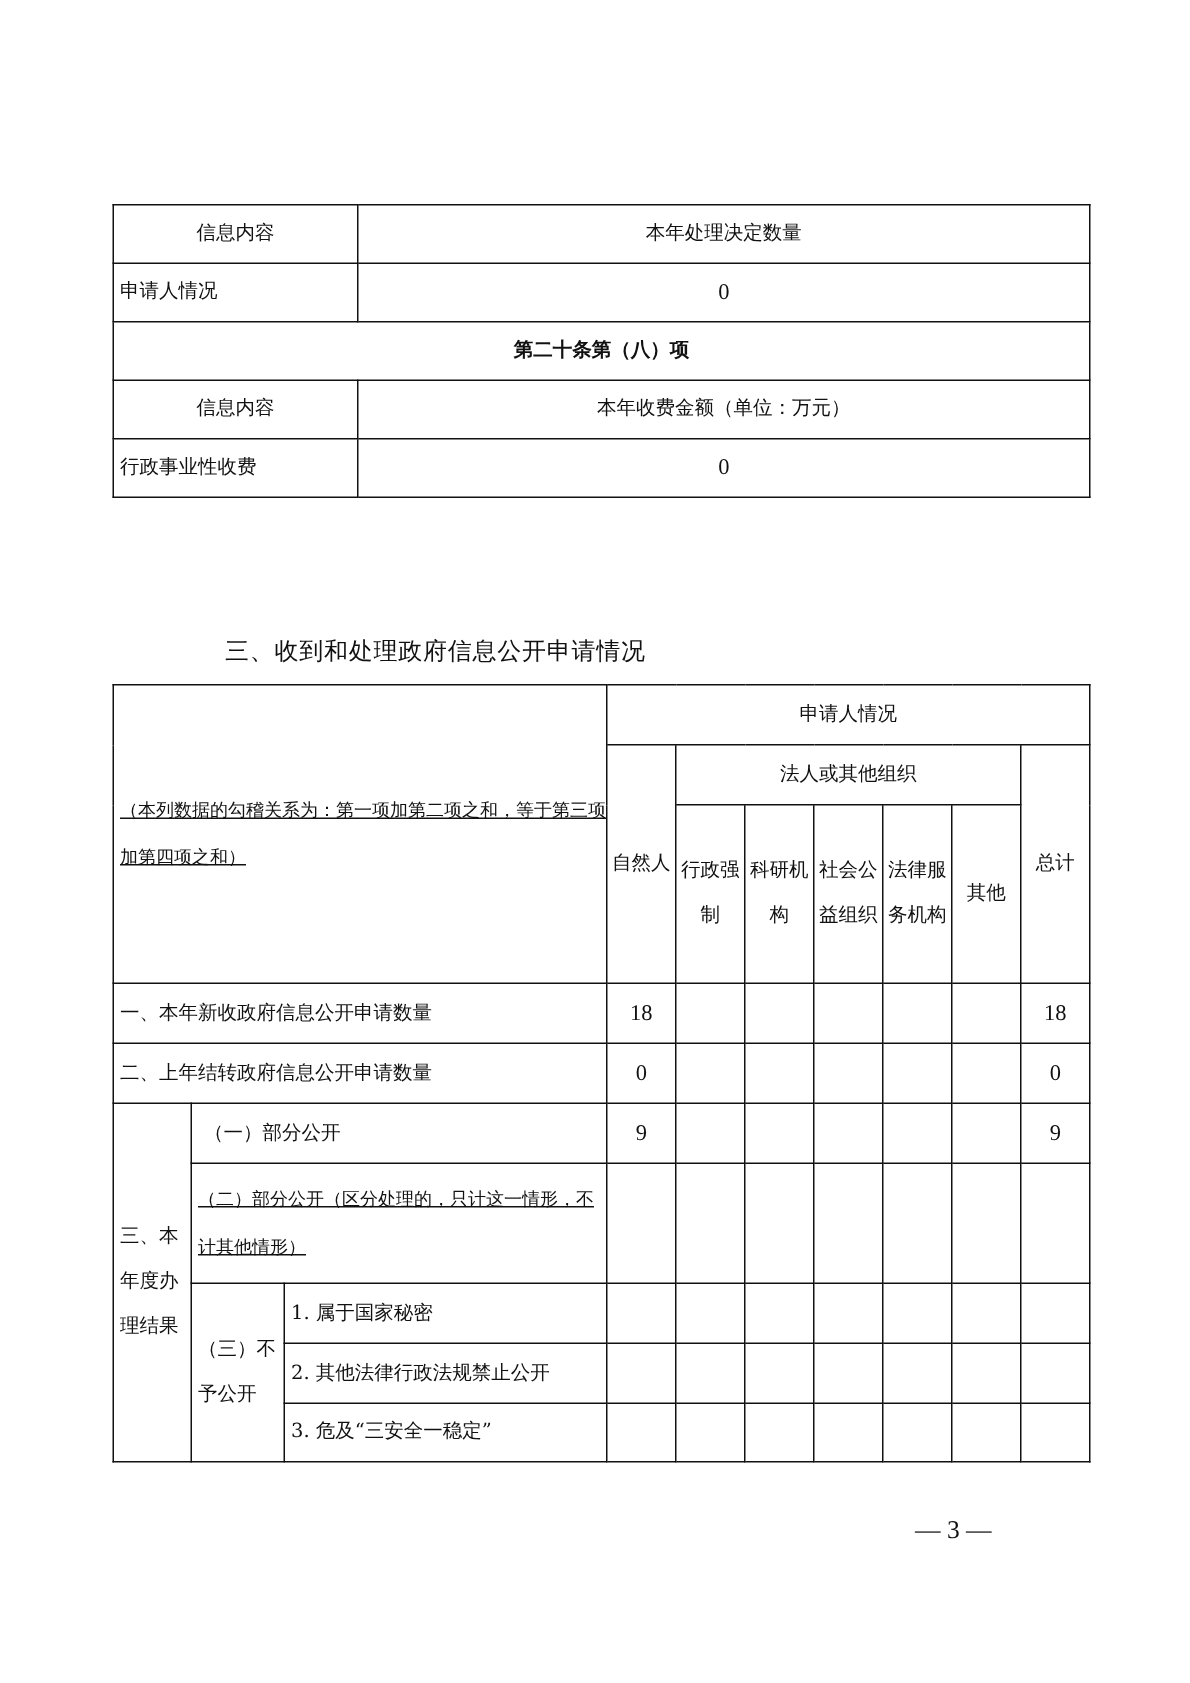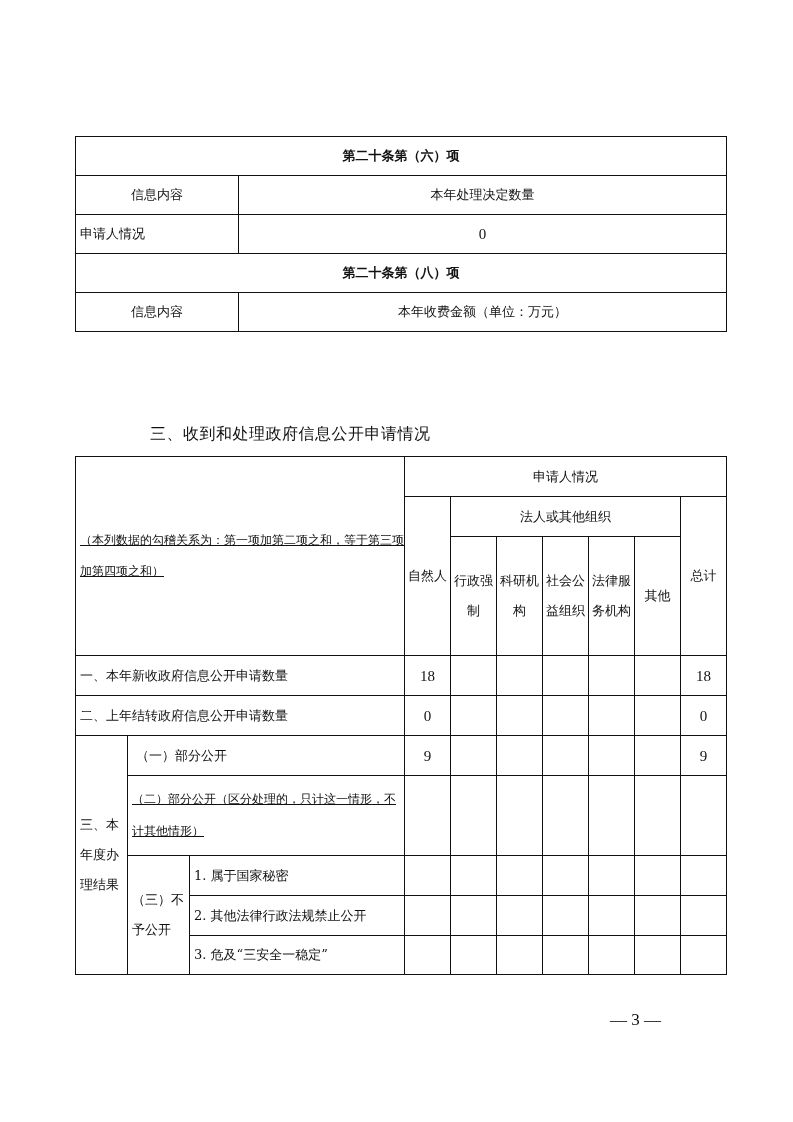--- a/index.html
+++ b/index.html
@@ -23,37 +23,38 @@
 </style>
 </head>
 <body>
 
 <table id="t1">
   <colgroup>
       <col style="width:163px">
       <col style="width:488px">
     </colgroup>
   <tbody>
-      <tr>
-        <td colspan="2" class="c b">第二十条第（六）项</td>
-      </tr>
   <tr>
     <td class="c">信息内容</td>
     <td class="c">本年处理决定数量</td>
   </tr>
   <tr>
     <td class="l">申请人情况</td>
     <td class="c num">0</td>
   </tr>
   <tr>
         <td colspan="2" class="c b">第二十条第（八）项</td>
       </tr>
   <tr>
     <td class="c">信息内容</td>
     <td class="c">本年收费金额（单位：万元）</td>
+  </tr>
+  <tr>
+    <td class="l">行政事业性收费</td>
+    <td class="c num">0</td>
   </tr>
 </tbody>
   </table>
 
 <div class="section-title">三、收到和处理政府信息公开申请情况</div>
 
 <table id="t3">
   <colgroup>
     <col style="width:52px">
       <col style="width:62px">

